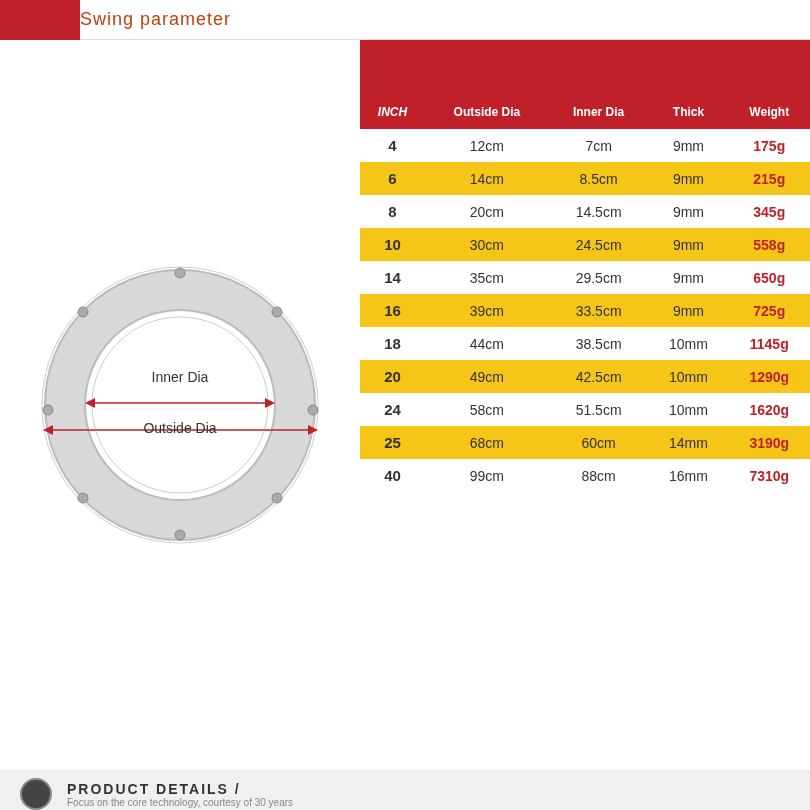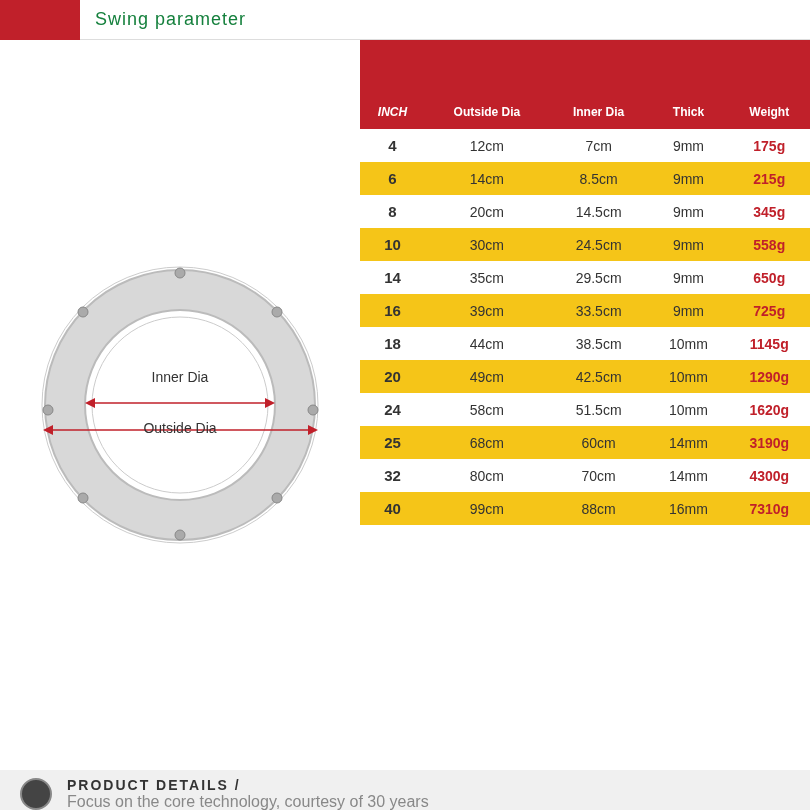--- a/index.html
+++ b/index.html
@@ -18,23 +18,22 @@
       height: 40px;
       background: #fff;
       border-bottom: 1px solid #ddd;
     }
     .header-red-bar {
       width: 80px;
       height: 40px;
       background: #c0202a;
     }
     .header-title {
-      padding-left: 15px;
       font-size: 18px;
-      color: #15803d;
+      color: #c2410c;
       font-weight: 400;
       letter-spacing: 1px;
     }
 
     
     .main {
       display: flex;
       height: 730px;
     }
 
@@ -167,21 +166,21 @@
       display: flex;
       flex-direction: column;
     }
     .footer-title {
       font-size: 14px;
       font-weight: bold;
       color: #333;
       letter-spacing: 2px;
     }
     .footer-sub {
-      font-size: 16px;
+      font-size: 10px;
       color: #888;
     }
   </style>
 </head>
 <body>
 
 <div class="header">
   <div class="header-red-bar"></div>
   <span class="header-title">Swing parameter</span>
 </div>
@@ -304,27 +303,20 @@
             <td>1620g</td>
           </tr>
           <tr>
             <td>25</td>
             <td>68cm</td>
             <td>60cm</td>
             <td>14mm</td>
             <td>3190g</td>
           </tr>
           <tr>
-            <td>32</td>
-            <td>80cm</td>
-            <td>70cm</td>
-            <td>14mm</td>
-            <td>4300g</td>
-          </tr>
-          <tr>
             <td>40</td>
             <td>99cm</td>
             <td>88cm</td>
             <td>16mm</td>
             <td>7310g</td>
           </tr>
         </tbody>
     </table>
   </div>
 </div>

